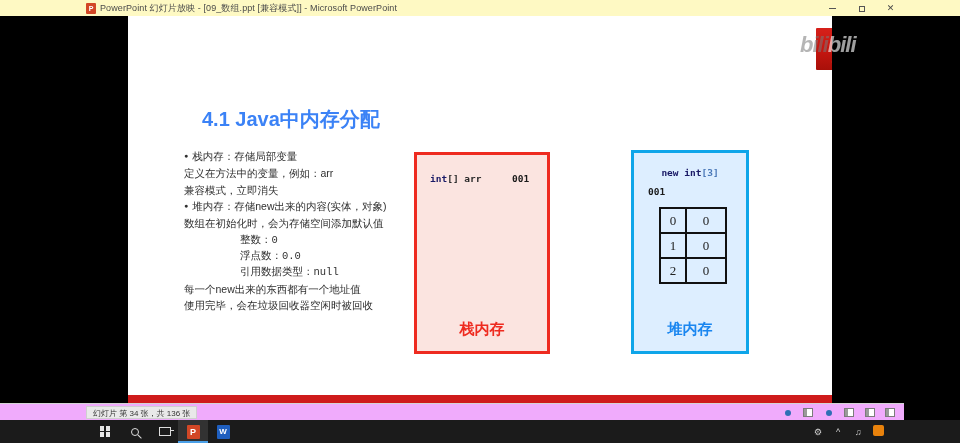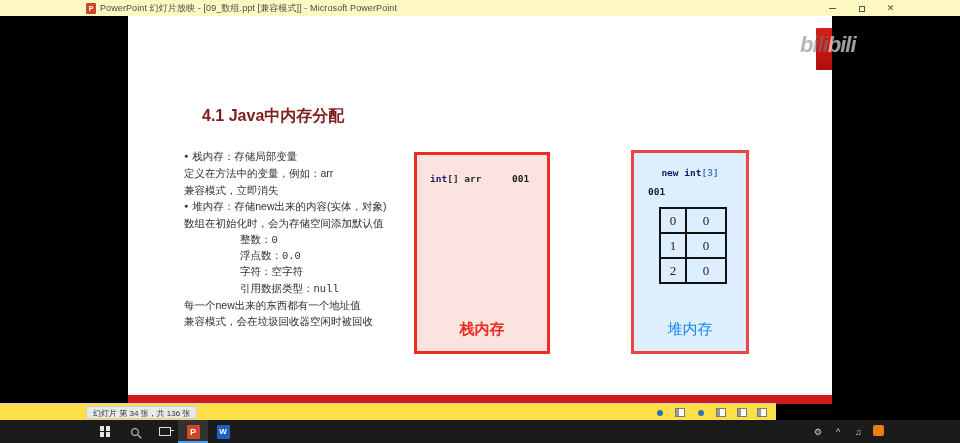--- a/index.html
+++ b/index.html
@@ -51,21 +51,21 @@
   }
 
   
   .h1 {
     position: absolute; left: 40px; top: 16px;
     font-size: 22px; font-weight: bold; color: #3f3f3f;
     letter-spacing: .5px;
   }
   .h2 {
     position: absolute; left: 74px; top: 90px;
-    font-size: 16px; font-weight: bold; color: #7f1d1d;
+    font-size: 20px; font-weight: bold; color: #3b82f6;
   }
   .body-text {
     position: absolute; left: 56px; top: 132px; width: 235px;
     font-size: 10.5px; color: #303030; line-height: 16.3px;
   }
   .body-text .ln { white-space: nowrap; }
   .body-text .bullet::before {
     content: "\25CF"; font-size: 7px; vertical-align: middle;
     margin-right: 4px; position: relative; top: -1px;
   }
@@ -88,21 +88,21 @@
     font-size: 9.5px; font-weight: bold; color: #1a1a1a;
   }
   .sb-label {
     position: absolute; left: 0; bottom: 12px; width: 100%;
     text-align: center; font-size: 15px; font-weight: bold; color: #ee2b20;
   }
 
   
   .heapbox {
     position: absolute; left: 503px; top: 134px; width: 118px; height: 204px;
-    background: #ddeeff; border: 3px solid #ef4444;
+    background: #ddeeff; border: 3px solid #0ea5e9;
   }
   .hb-code {
     position: absolute; left: 0; top: 14px; width: 100%;
     text-align: center;
     font-family: "DejaVu Sans Mono", "Liberation Mono", monospace;
     font-size: 9.5px; font-weight: bold; color: #1a1a66;
   }
   .hb-code .idx { color: #4a78b8; }
   .hb-addr {
     position: absolute; left: 14px; top: 33px;
@@ -115,21 +115,21 @@
   }
   .hb-table td {
     border: 2px solid #111;
     font-size: 13px; color: #222; text-align: center;
     font-family: "Liberation Serif", "DejaVu Serif", serif;
   }
   .hb-table td.c1 { width: 26px; height: 25px; }
   .hb-table td.c2 { width: 40px; height: 25px; }
   .hb-label {
     position: absolute; left: 0; bottom: 12px; width: 100%;
-    text-align: center; font-size: 15px; font-weight: normal; color: #1a86f0;
+    text-align: center; font-size: 15px; font-weight: bold; color: #1a86f0;
   }
 
   
   .itheima {
     position: absolute; left: 688px; top: 12px; width: 105px; height: 42px;
     background: linear-gradient(180deg,#d6201a 0%, #c1150f 60%, #a81009 100%);
     border-radius: 1px; overflow: hidden;
   }
   .ith-main {
     position: absolute; left: 0; top: 5px; width: 100%;
@@ -147,22 +147,22 @@
   }
   .bili {
     position: absolute; left: 800px; top: 16px;
     font-size: 22px; font-weight: bold; font-style: italic;
     color: rgba(255,255,255,.62); letter-spacing: -1px;
   }
   .bili-b { color: rgba(120,120,120,.55); }
 
   
   .statusbar {
-    position: absolute; left: 0; top: 403px; width: 776px; height: 17px;
-    background: #fde047; border-top: 1px solid #d4d4d4;
+    position: absolute; left: 0; top: 403px; width: 904px; height: 17px;
+    background: #f0abfc; border-top: 1px solid #d4d4d4;
   }
   .sb-slidecount {
     position: absolute; left: 86px; top: 2px; height: 13px;
     padding: 0 6px; font-size: 8px; line-height: 13px; color: #333;
     background: #e9e9e9; border: 1px solid #cfcfcf; white-space: nowrap;
   }
   .sb-zoomgroup { position: absolute; right: 8px; top: 2px; height: 13px; }
   .sb-zicon {
     display: inline-block; width: 12px; height: 13px; margin-left: 4px;
     vertical-align: top; position: relative;
@@ -248,24 +248,23 @@
       <div class="h2">4.1 Java中内存分配</div>
 
       <div class="body-text" id="bodyText">
           <div class="ln bullet">栈内存：存储局部变量</div>
           <div class="ln">定义在方法中的变量，例如：arr</div>
           <div class="ln">兼容模式，立即消失</div>
           <div class="ln bullet">堆内存：存储new出来的内容(实体，对象)</div>
           <div class="ln">数组在初始化时，会为存储空间添加默认值</div>
           <div class="ln indent">整数：0</div>
           <div class="ln indent">浮点数：0.0</div>
-          <div class="ln indent">字符：空字符</div>
           <div class="ln indent">引用数据类型：null</div>
           <div class="ln">每一个new出来的东西都有一个地址值</div>
-          <div class="ln">兼容模式，会在垃圾回收器空闲时被回收</div>
+          <div class="ln">使用完毕，会在垃圾回收器空闲时被回收</div>
         </div>
 
       <div class="stackbox">
         <div class="sb-code"><span>int</span><span class="plain">[] arr</span></div>
         <div class="sb-addr">001</div>
         <div class="sb-label">栈内存</div>
       </div>
 
       <div class="heapbox">
         <div class="hb-code"><span>new int</span><span class="idx">[3]</span></div>

